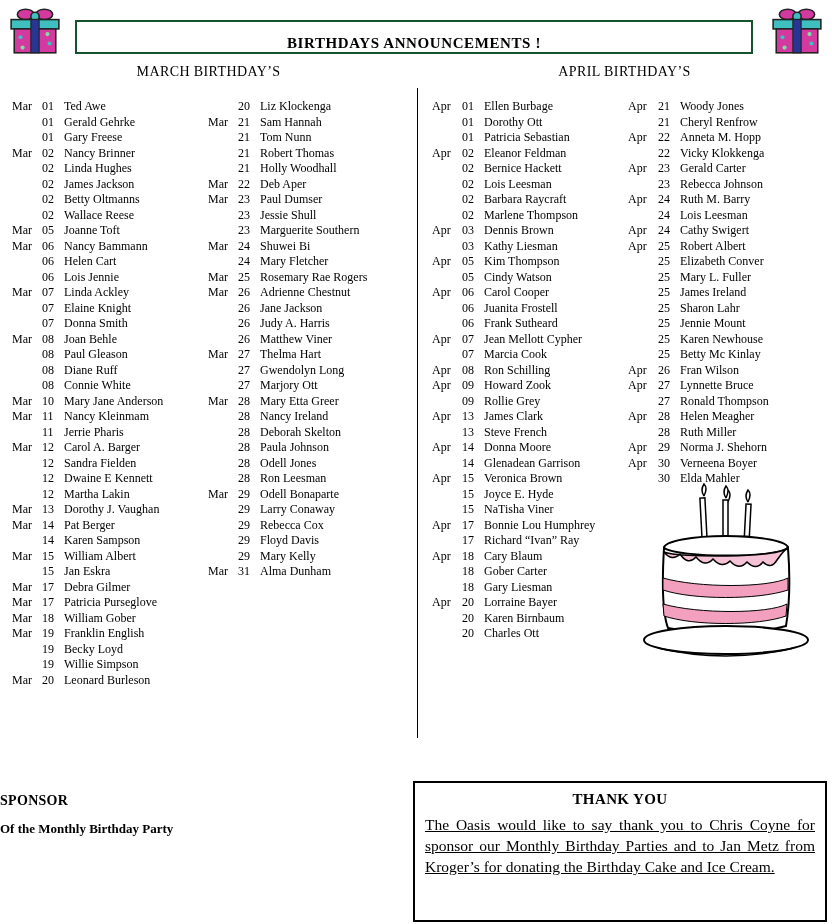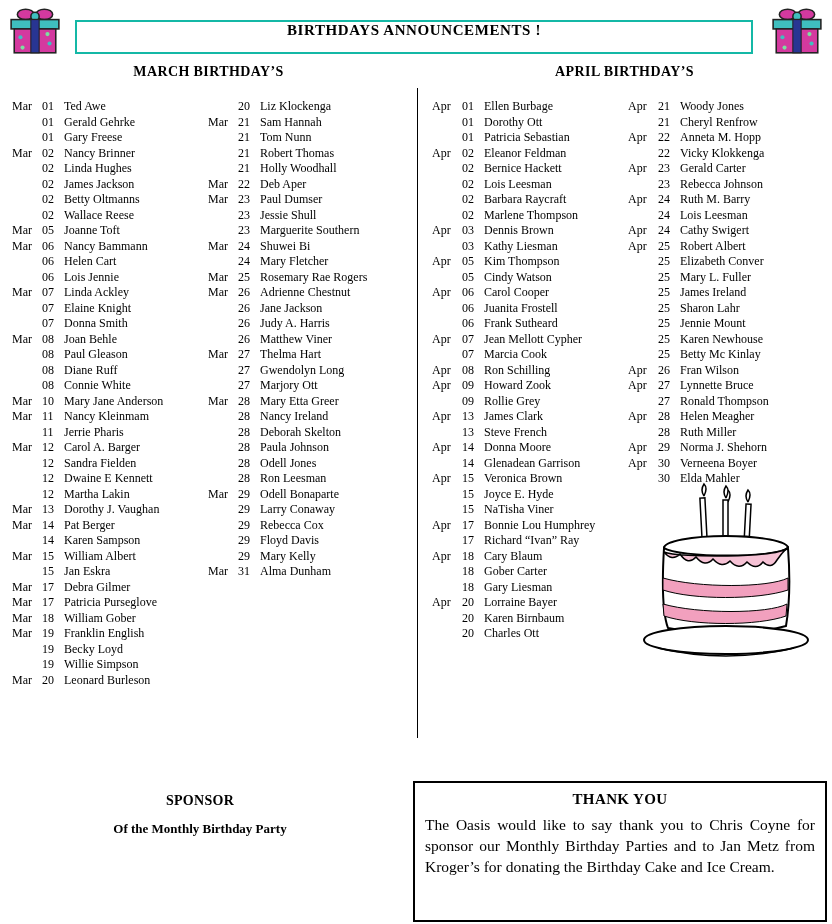--- a/index.html
+++ b/index.html
@@ -11,68 +11,69 @@
     overflow: hidden;
   }
   .page { position: relative; width: 832px; height: 924px; background: #fff; }
 
   .gift { position: absolute; top: 6px; width: 54px; height: 50px; }
   .gift.left { left: 8px; }
   .gift.right { right: 8px; }
 
   .title-box {
     position: absolute; left: 75px; top: 20px; width: 674px; height: 30px;
-    border: 2px solid #14b8a6;
-    display: flex; align-items: flex-start; justify-content: center;
+    border: 2px solid #14532d;
+    display: flex; align-items: flex-end; justify-content: center;
   }
   .title-box .t {
     font-size: 15px; font-weight: bold; letter-spacing: 0.6px;
   }
 
   .section-title {
     position: absolute; top: 64px;
-    font-weight: bold; font-size: 14px; letter-spacing: 0.4px;
+    font-weight: normal; font-size: 14px; letter-spacing: 0.4px;
     text-align: center;
   }
   #march-title { left: 0; width: 417px; }
   #april-title { left: 417px; width: 415px; }
 
   .divider { position: absolute; left: 417px; top: 88px; width: 1px; height: 650px; background: #000; }
 
   .list-col { position: absolute; top: 99px; font-size: 12px; }
   #march-col1 { left: 12px; }
   #march-col2 { left: 208px; }
   #april-col1 { left: 432px; }
   #april-col2 { left: 628px; }
   .row { height: 15.5px; line-height: 15.5px; white-space: nowrap; }
   .row .m { display: inline-block; width: 30px; }
   .row .d { display: inline-block; width: 22px; }
   .row .n { display: inline-block; }
 
   .cake { position: absolute; left: 638px; top: 482px; width: 176px; height: 186px; }
 
   .sponsor {
-    position: absolute; left: 0; top: 793px; width: 400px; text-align: center;
+    position: absolute; left: 0; top: 793px; width: 400px; 
   }
   .sponsor .s1 { font-size: 14px; font-weight: bold; letter-spacing: 0.3px; }
   .sponsor .s2 { font-size: 13px; font-weight: bold; margin-top: 12px; }
 
   .thankyou-box {
     position: absolute; left: 413px; top: 781px; width: 410px; height: 137px;
     border: 2px solid #000;
     padding: 0;
     box-sizing: content-box;
   }
   .thankyou-box .ty-title {
     text-align: center; font-weight: bold; font-size: 15px;
     margin-top: 8px; letter-spacing: 0.4px;
   }
   .thankyou-box .ty-body {
     font-size: 15.5px; line-height: 21px; text-align: justify;
     margin: 6px 10px 16px 10px;
+    text-decoration: underline;
   }
 </style>
 </head>
 <body>
 
 <div class="page">
 
   <svg class="gift left" viewBox="0 0 52 48">
     <ellipse cx="17" cy="8" rx="8" ry="5" fill="#d4399f" stroke="#222" stroke-width="1.5"></ellipse>
     <ellipse cx="35" cy="8" rx="8" ry="5" fill="#d4399f" stroke="#222" stroke-width="1.5"></ellipse>

